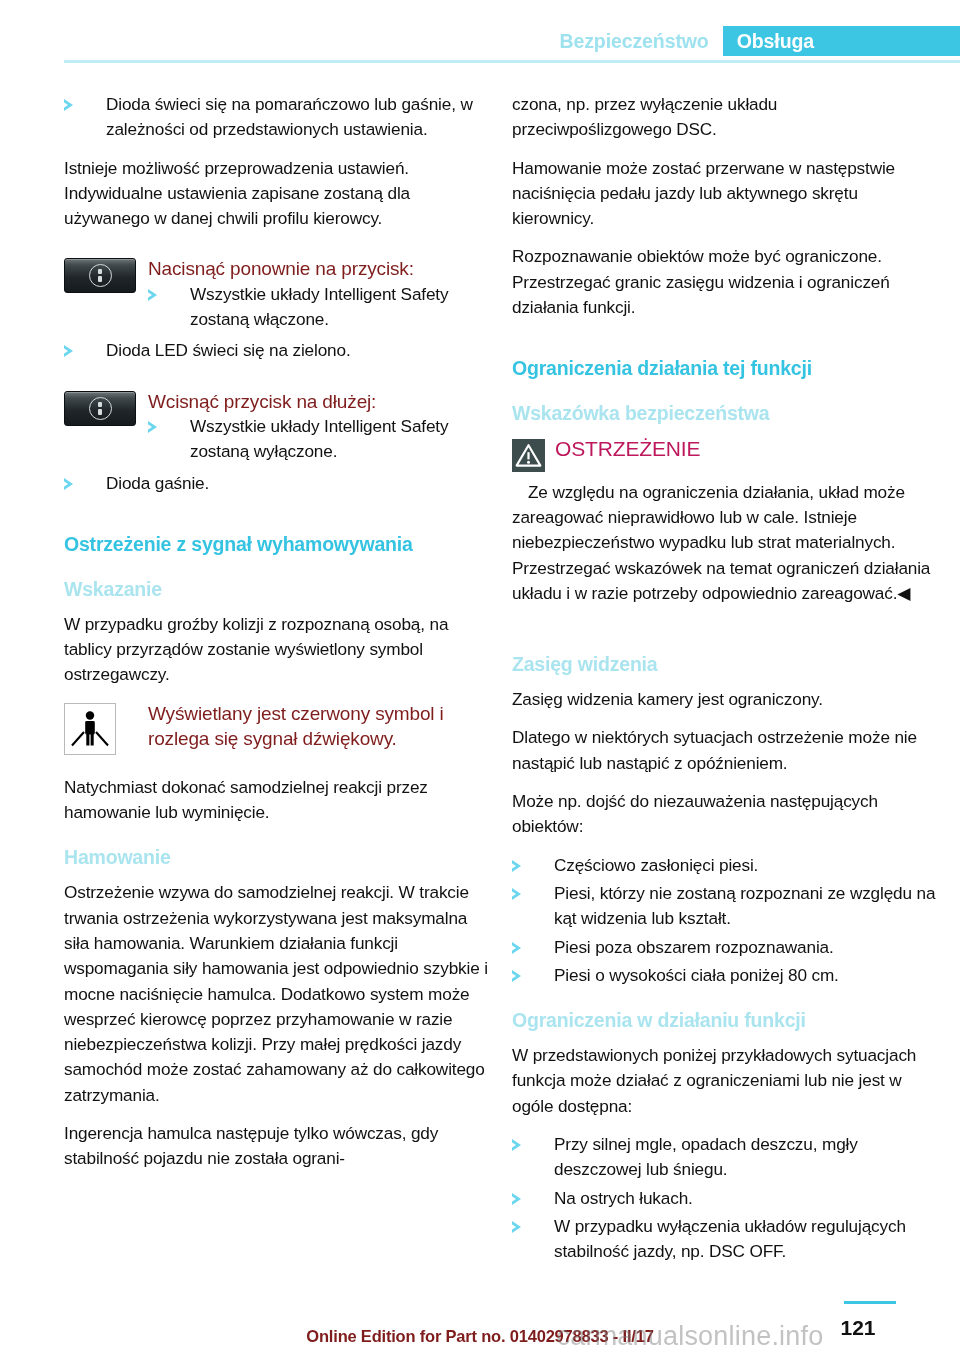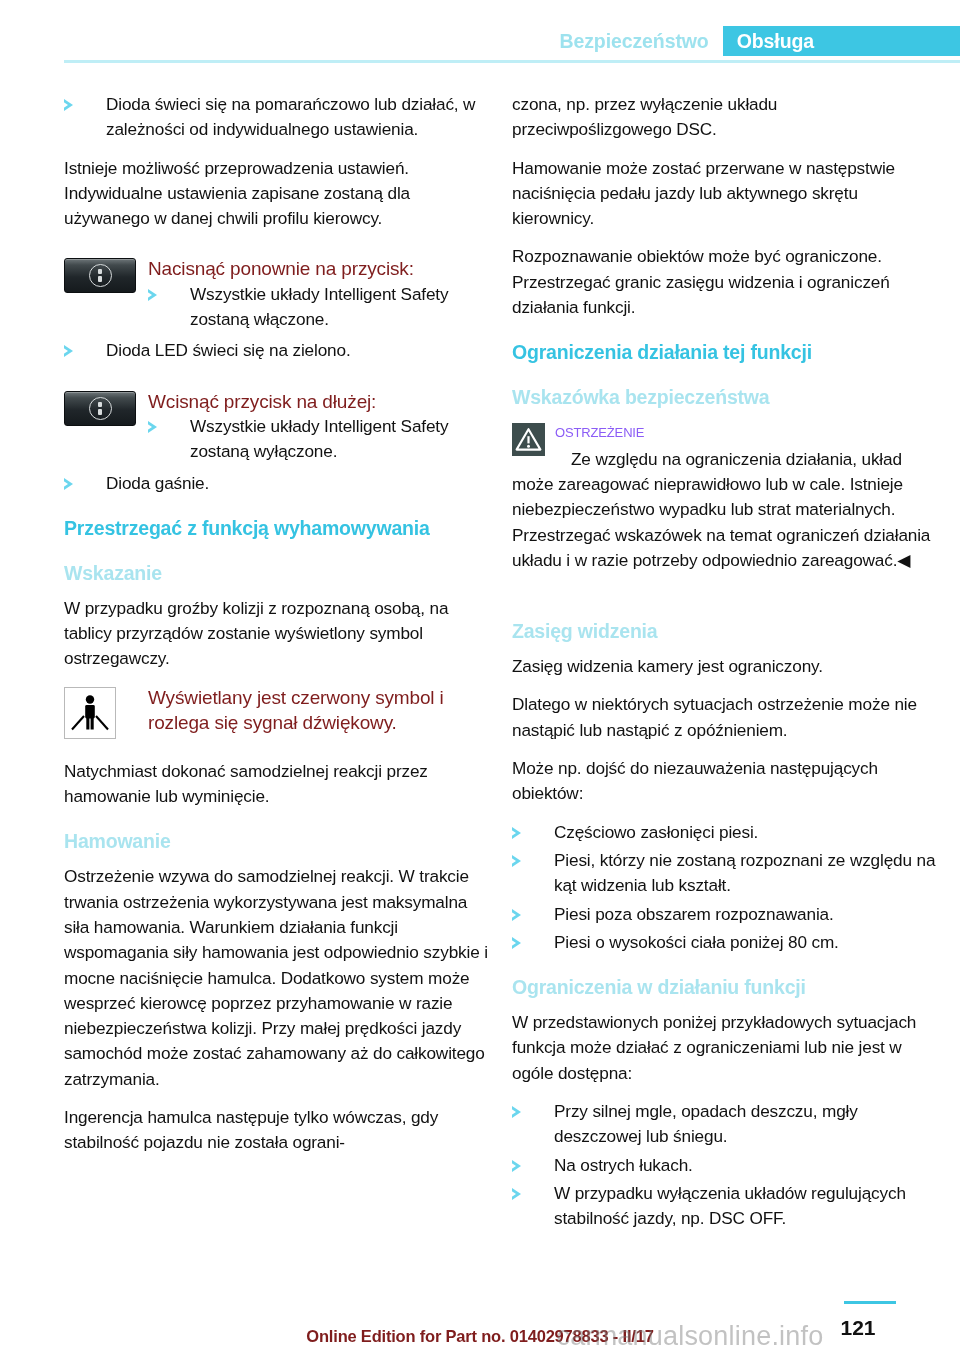--- a/index.html
+++ b/index.html
@@ -76,21 +76,21 @@
 
   
   p.body {
     margin: 0 0 13px 0;
     font-size: 17.2px;
     line-height: 25.3px;
     color: #111111;
     letter-spacing: -0.15px;
   }
   h2.sec {
-    margin: 20px 0 14px 0;
+    margin: 36px 0 14px 0;
     font-size: 19.5px;
     line-height: 25px;
     font-weight: bold;
     color: #35c3e2;
     letter-spacing: -0.2px;
   }
   h3.sub {
     margin: 20px 0 10px 0;
     font-size: 19.5px;
     line-height: 25px;
@@ -206,25 +206,25 @@
     align-items: center;
     justify-content: center;
   }
 
   .warn-block { position: relative; }
   .warn-block .warn-slot {
     float: left;
     margin: 3px 10px 0 0;
   }
   .warn-block .warn-title {
-    font-size: 13px;
+    font-size: 21px;
     line-height: 25.3px;
     letter-spacing: -0.15px;
-    color: #8b5cf6;
-    margin-bottom: 1px;
+    color: #be185d;
+    margin-bottom: 18px;
   }
   .warn-block .warn-body {
     font-size: 17.2px;
     line-height: 25.3px;
     letter-spacing: -0.15px;
     color: #111111;
     text-indent: 16px;
   }
   .warn-block::after { content: ""; display: block; clear: both; }
   .end-mark { letter-spacing: 0; }
@@ -292,21 +292,21 @@
   <div class="header-rule"></div>
 </div>
 
 <div class="columns">
 
   <div class="col col-left">
 
     <ul class="bullets">
       <li>
         <span class="bullet-tri"></span>
-        <span>Dioda świeci się na pomarańczowo lub działać, w zależności od indywidualnego ustawienia.</span>
+        <span>Dioda świeci się na pomarańczowo lub gaśnie, w zależności od przedstawionych ustawienia.</span>
       </li>
     </ul>
 
     <p class="body">Istnieje możliwość przeprowadzenia ustawień. Indywidualne ustawienia zapisane zostaną dla używanego w danej chwili profilu kierowcy.</p>
 
     <div class="spacer-sm"></div>
 
     <div class="icon-block">
       <div class="icon-slot">
         <div class="btn-icon">
@@ -352,21 +352,21 @@
       </ul>
     </div>
 
     <ul class="bullets">
       <li>
         <span class="bullet-tri"></span>
         <span>Dioda gaśnie.</span>
       </li>
     </ul>
 
-    <h2 class="sec">Przestrzegać z funkcją wyhamowywania</h2>
+    <h2 class="sec">Ostrzeżenie z sygnał wyhamowywania</h2>
 
     <h3 class="sub">Wskazanie</h3>
 
     <p class="body">W przypadku groźby kolizji z rozpoznaną osobą, na tablicy przyrządów zostanie wyświetlony symbol ostrzegawczy.</p>
 
     <div class="icon-block" style="min-height:56px;">
       <div class="icon-slot">
         <div class="ped-icon">
           <svg width="50" height="50" viewBox="0 0 50 50" aria-hidden="true">
             <circle cx="25" cy="11.5" r="4.2" fill="#000"></circle>

